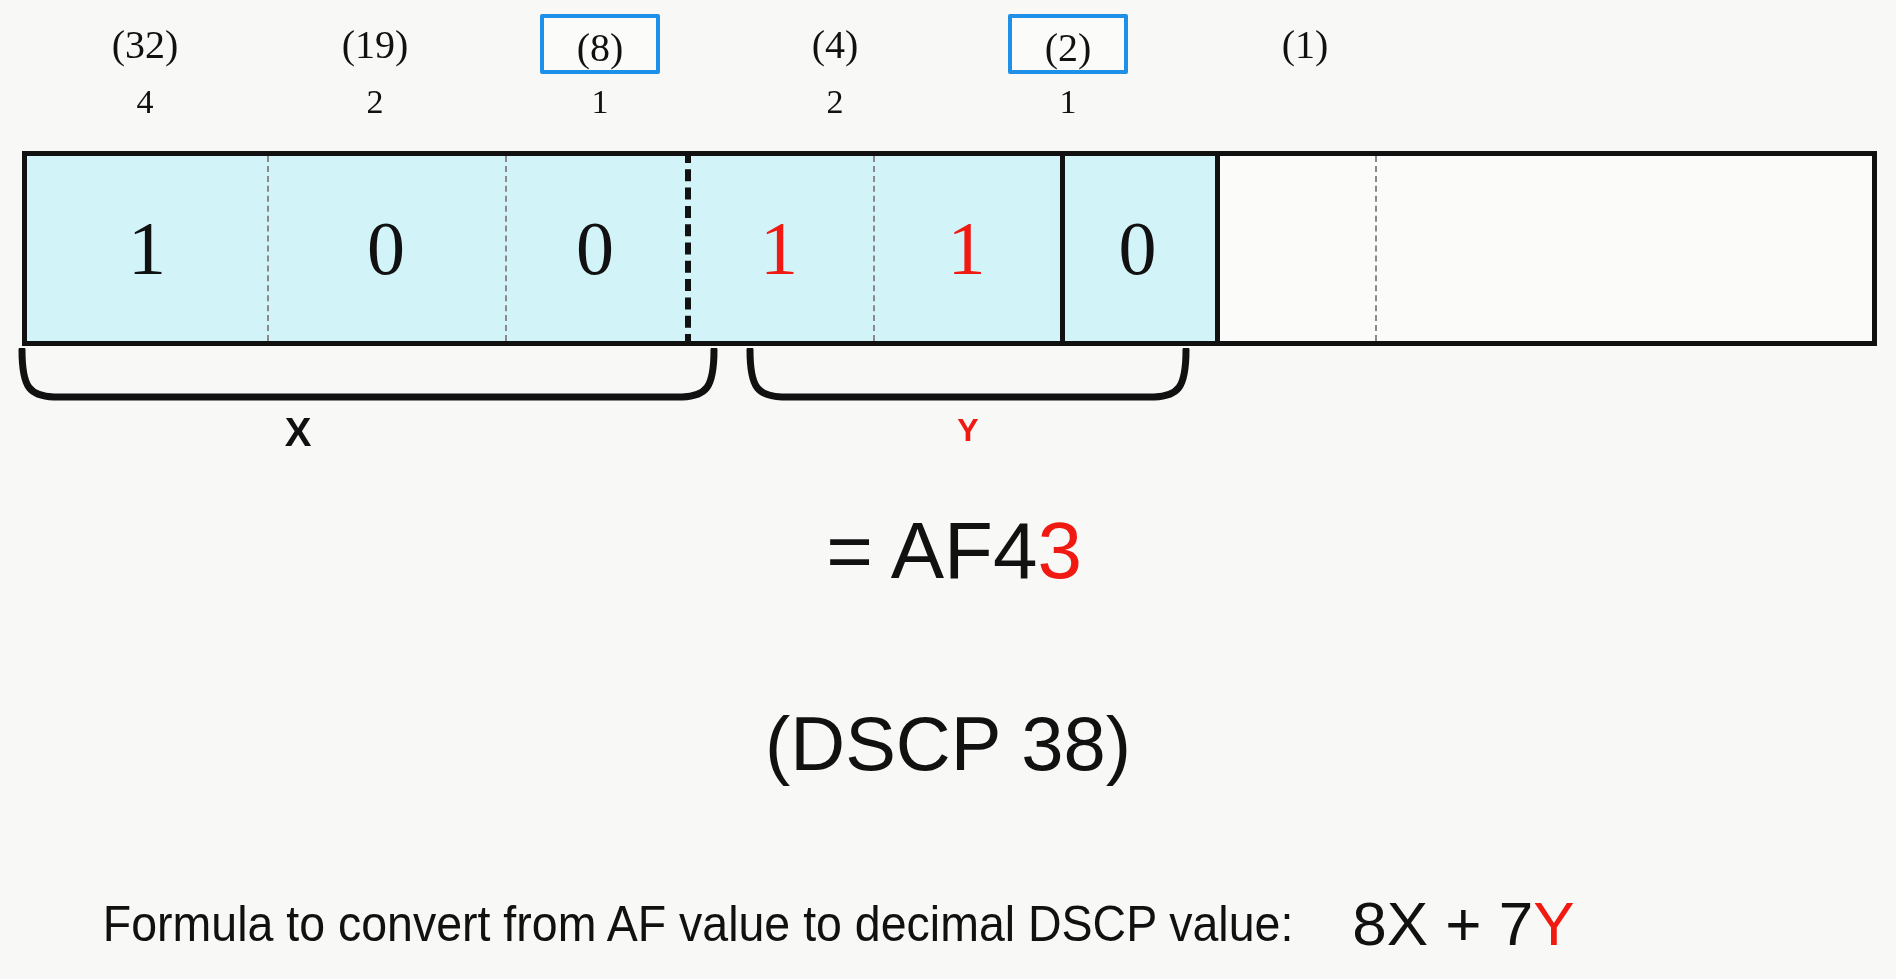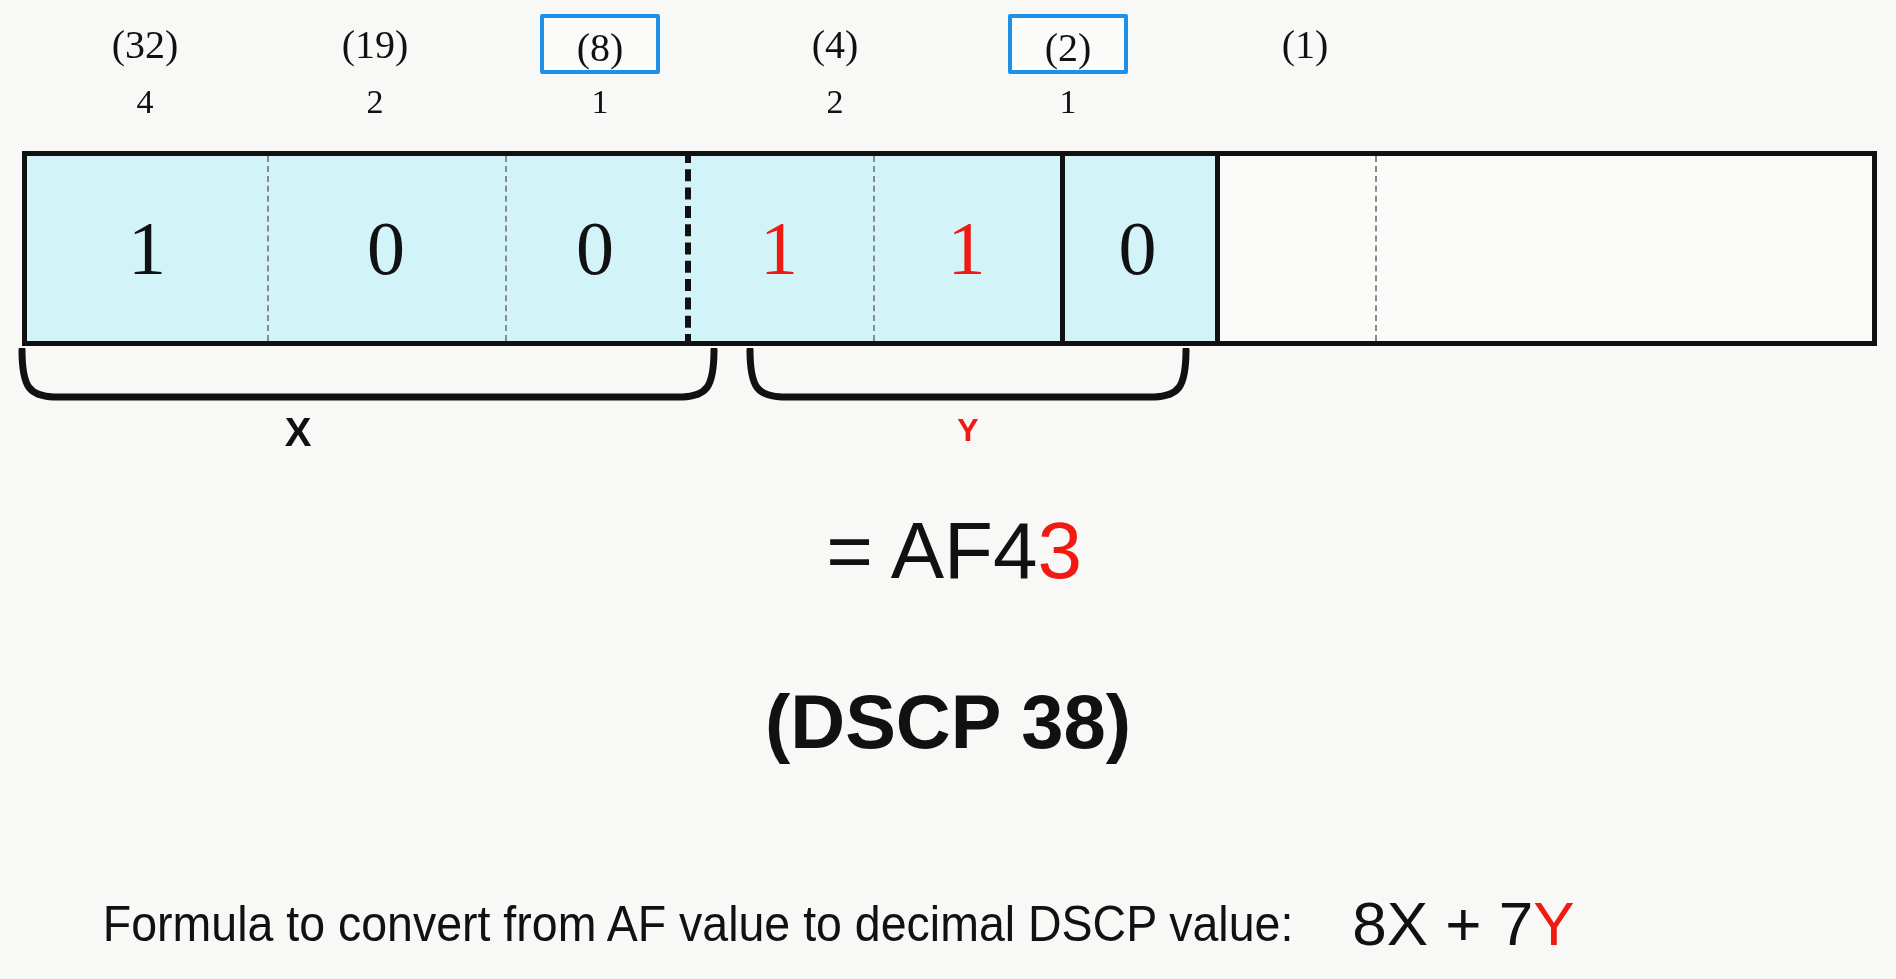--- a/index.html
+++ b/index.html
@@ -224,20 +224,20 @@
 
   <svg class="brace" style="left:738px; top:348px; width:460px; height:60px;" viewBox="0 0 460 60">
     <path d="M 12 2 C 12 40, 20 48, 44 49 L 416 49 C 440 48, 448 40, 448 2" fill="none" stroke="#111111" stroke-width="7" stroke-linecap="round"></path>
   </svg>
   <div class="bracelabel red" style="left:918px; top:412px; width:100px; font-size:32px;">Y</div>
 
   <div class="afline" style="top:505px;padding-left:6px;">
     <span>= AF4</span><span class="red">3</span>
   </div>
 
-  <div class="dscpline" style="top:678px;font-weight:bold;">(DSCP 38)</div>
+  <div class="dscpline" style="top:700px;">(DSCP 38)</div>
 
   <div id="formula-row">
     <span id="formula-text">Formula to convert from AF value to decimal DSCP value:</span>
     <span id="formula-expr"><span>8X + 7</span><span class="red">Y</span></span>
   </div>
 
 </div>
 
 </body></html>

